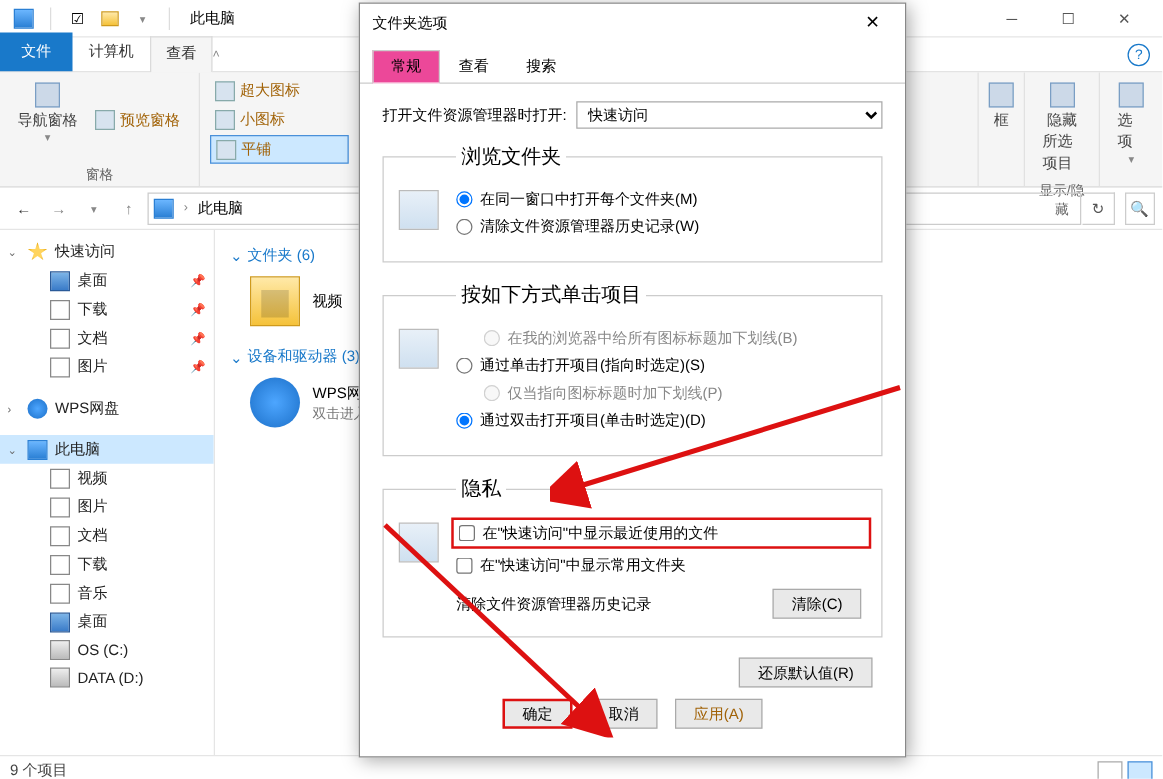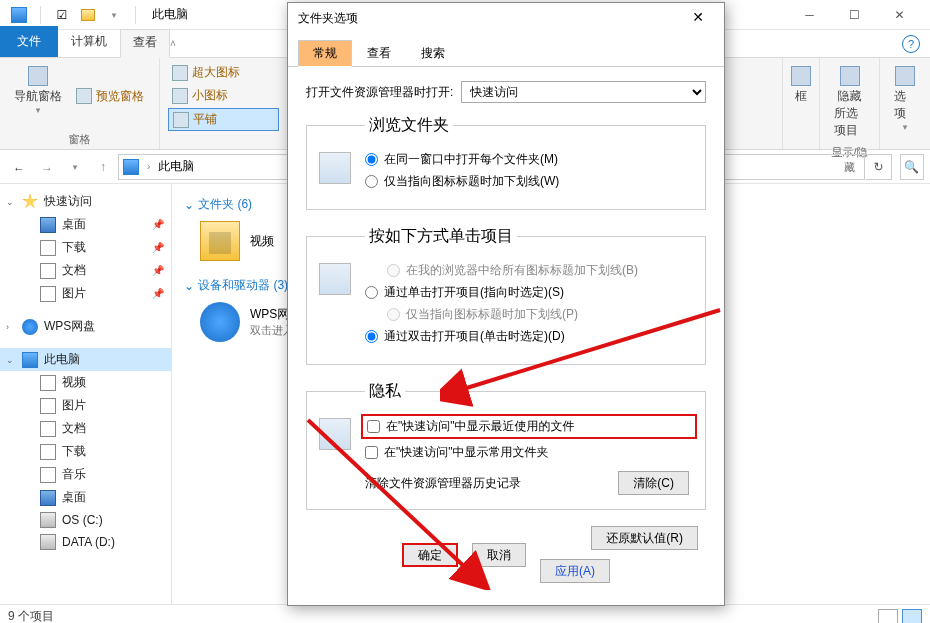--- a/index.html
+++ b/index.html
@@ -78,34 +78,34 @@
 .status .views { margin-left: auto; display: flex; gap: 4px; }
 .status .vb { width: 20px; height: 16px; border: 1px solid #aaa; }
 .status .vb.active { background: #cce8ff; border-color: #4a90d9; }
 
 
 .dialog { position: absolute; left: 287px; top: 2px; width: 438px; height: 604px; background: #fff; border: 1px solid #888; box-shadow: 2px 3px 14px rgba(0,0,0,.35); z-index: 50; }
 .dialog .dtitle { height: 30px; display: flex; align-items: center; padding: 0 10px; gap: 42px; }
 .dialog .dtitle .xbtn { margin-left: auto; width: 32px; height: 24px; text-align: center; line-height: 22px; font-size: 14px; }
 .dialog .dtabs { display: flex; padding: 0 10px; border-bottom: 1px solid #ccc; margin-top: 6px; }
 .dialog .dtab { padding: 4px 14px; border: 1px solid transparent; position: relative; top: 1px; }
-.dialog .dtab.active { border: 1px solid #ccc; border-bottom-color: #fff; background: #fdba74; }
+.dialog .dtab.active { border: 1px solid #ccc; border-bottom-color: #fff; background: #ec4899; }
 .dialog .dbody { padding: 14px 18px 6px; }
 .drow { display: flex; align-items: center; gap: 8px; margin-bottom: 12px; }
 .drow select { flex: 1; height: 22px; border: 1px solid #aaa; background: #fff; padding: 0 4px; font-size: 12px; }
 fieldset { border: 1px solid #ccc; padding: 10px 12px 14px 58px; margin-bottom: 16px; position: relative; }
 fieldset legend { font-size: 16px; padding: 0 4px; }
 fieldset .fs-ico { position: absolute; left: 12px; top: 16px; width: 32px; height: 32px; border: 1px solid #bbb; background: linear-gradient(#e8f0f8,#cfe0f0); }
 .radio-row, .check-row { display: flex; align-items: center; gap: 6px; margin: 5px 0; font-size: 12px; }
 .radio-row.sub { margin-left: 22px; color: #888; }
 .radio-row input, .check-row input { margin: 0; }
 .check-row.highlighted { border: 2px solid #d11; padding: 2px 4px; margin: 2px -4px; }
 .btn { height: 24px; padding: 0 14px; border: 1px solid #aaa; background: #e9e9e9; font-size: 12px; cursor: default; }
 .btn.primary-hl { border: 2px solid #d11; }
-.btn[disabled] { color: #1d4ed8; margin-top: 16px; }
+.btn[disabled] { color: #a16207; }
 .btnrow { display: flex; justify-content: center; gap: 14px; padding: 14px 0; border-top: none; position: absolute; bottom: 8px; left: 0; right: 0; }
 .clear-row { display: flex; align-items: center; gap: 20px; margin-top: 10px; justify-content: space-between; padding-right: 4px;}
 .restore-row { display: flex; justify-content: flex-end; margin-top: 10px; padding-right: 8px; }
 
 
 .arrow { position: absolute; z-index: 60; pointer-events: none; }
 </style>
 </head>
 <body>
 
@@ -374,21 +374,21 @@
 
     <fieldset>
       <legend>浏览文件夹</legend>
       <div class="fs-ico"></div>
       <label class="radio-row">
           <input type="radio" name="b" checked="" style="">
           <span>在同一窗口中打开每个文件夹(M)</span>
         </label>
       <label class="radio-row">
           <input type="radio" name="b" style="">
-          <span>仅当指向图标标题时加下划线(W)</span>
+          <span>清除文件资源管理器历史记录(W)</span>
         </label>
     </fieldset>
 
     <fieldset>
       <legend>按如下方式单击项目</legend>
       <div class="fs-ico"></div>
       <label class="radio-row sub">
           <input type="radio" name="cs" disabled="" style="">
           <span>在我的浏览器中给所有图标标题加下划线(B)</span>
         </label>

